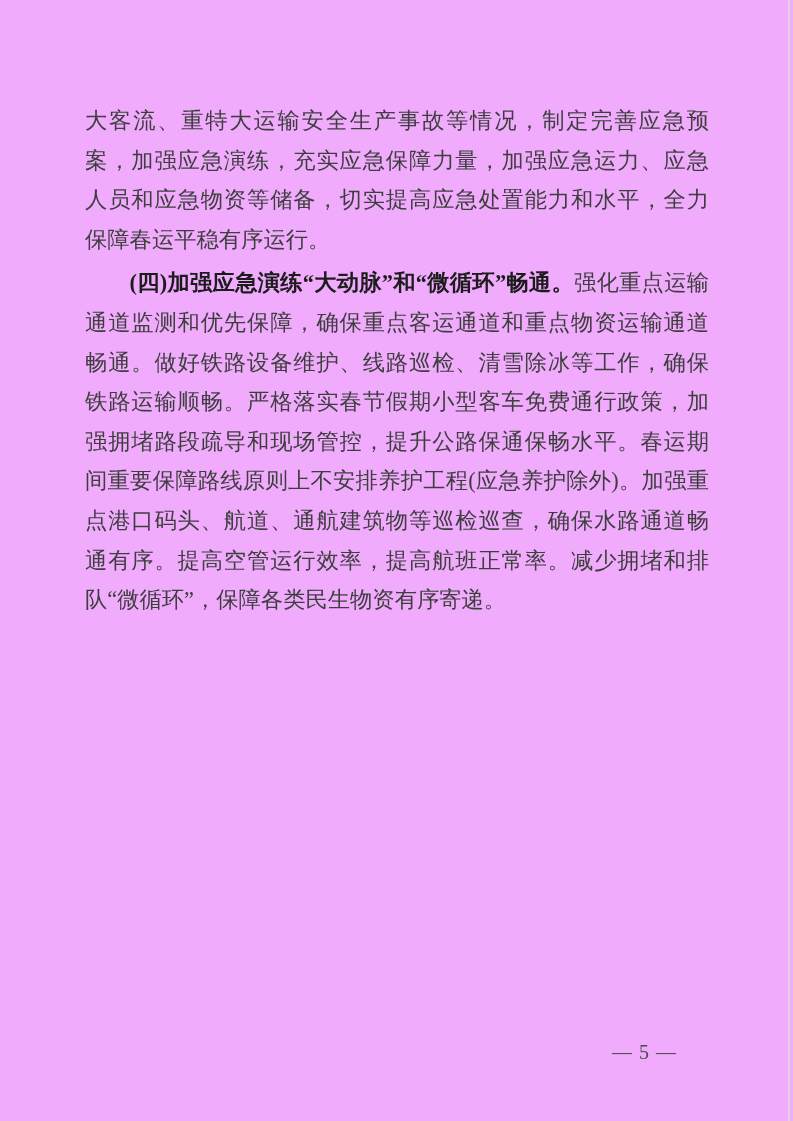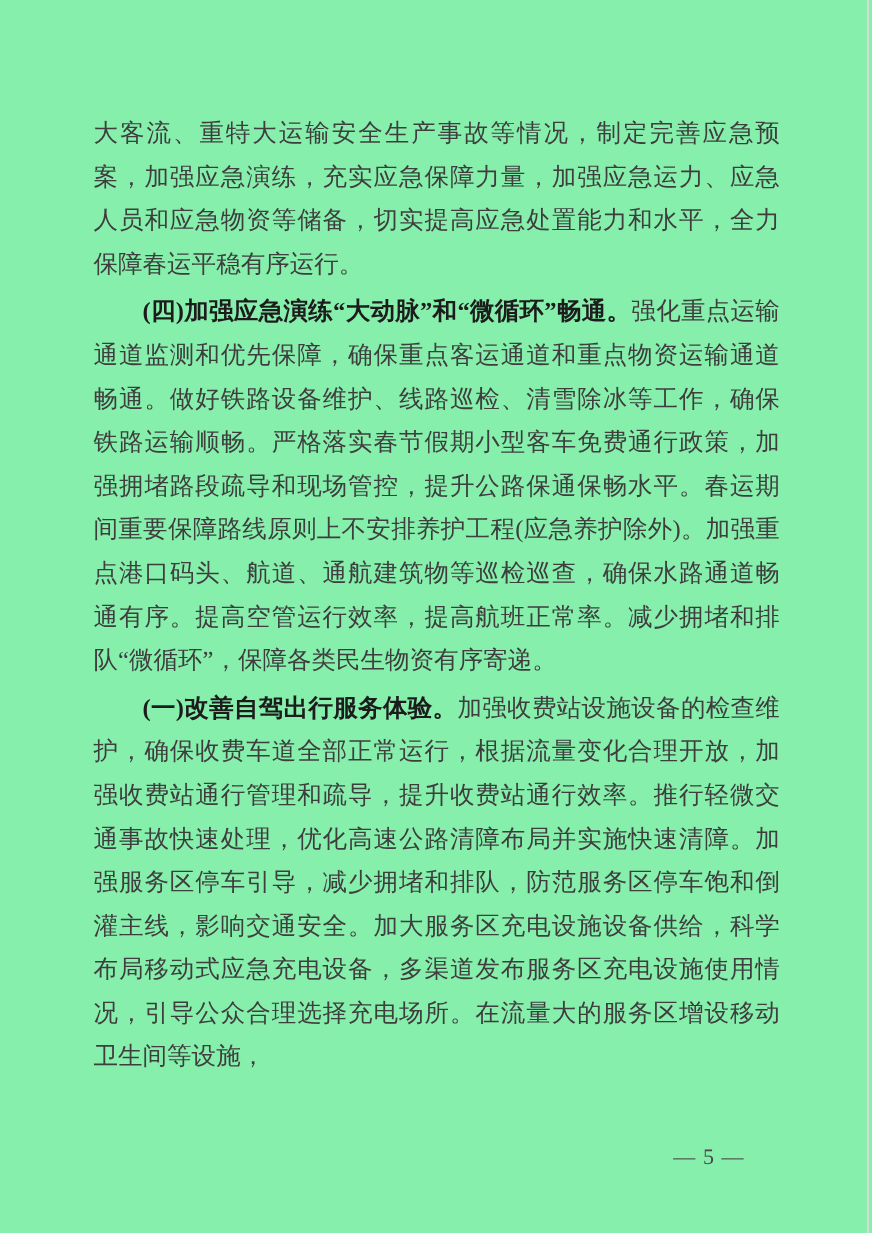--- a/index.html
+++ b/index.html
@@ -8,21 +8,21 @@
     width: 793px;
     height: 1121px;
     position: relative;
     background: #f6f6f4;
     font-family: "Liberation Serif", serif;
     overflow: hidden;
   }
   .page {
     position: absolute;
     inset: 0;
-    background: #86efac;
+    background: #f0abfc;
   }
   
   .scan-edge-line {
     position: absolute;
     top: 0;
     right: 3px;
     width: 2px;
     height: 100%;
     background: #dcdcd6;
     opacity: 0.8;
@@ -72,18 +72,17 @@
 <div class="page">
   <div class="scan-edge-line"></div>
 
   <div class="content">
 
     <p class="para">大客流、重特大运输安全生产事故等情况，制定完善应急预案，加强应急演练，充实应急保障力量，加强应急运力、应急人员和应急物资等储备，切实提高应急处置能力和水平，全力保障春运平稳有序运行。</p>
 
     <p class="para indent"><span class="lead">(四)加强应急演练“大动脉”和“微循环”畅通。</span><span>强化重点运输通道监测和优先保障，确保重点客运通道和重点物资运输通道畅通。做好铁路设备维护、线路巡检、清雪除冰等工作，确保铁路运输顺畅。严格落实春节假期小型客车免费通行政策，加强拥堵路段疏导和现场管控，提升公路保通保畅水平。春运期间重要保障路线原则上不安排养护工程(应急养护除外)。加强重点港口码头、航道、通航建筑物等巡检巡查，确保水路通道畅通有序。提高空管运行效率，提高航班正常率。减少拥堵和排队“微循环”，保障各类民生物资有序寄递。</span></p>
 
 
-    <p class="para indent"><span class="lead">(一)改善自驾出行服务体验。</span><span>加强收费站设施设备的检查维护，确保收费车道全部正常运行，根据流量变化合理开放，加强收费站通行管理和疏导，提升收费站通行效率。推行轻微交通事故快速处理，优化高速公路清障布局并实施快速清障。加强服务区停车引导，减少拥堵和排队，防范服务区停车饱和倒灌主线，影响交通安全。加大服务区充电设施设备供给，科学布局移动式应急充电设备，多渠道发布服务区充电设施使用情况，引导公众合理选择充电场所。在流量大的服务区增设移动卫生间等设施，</span></p>
 
   </div>
 
   <div class="page-number">— 5 —</div>
 </div>
 
 </body></html>

